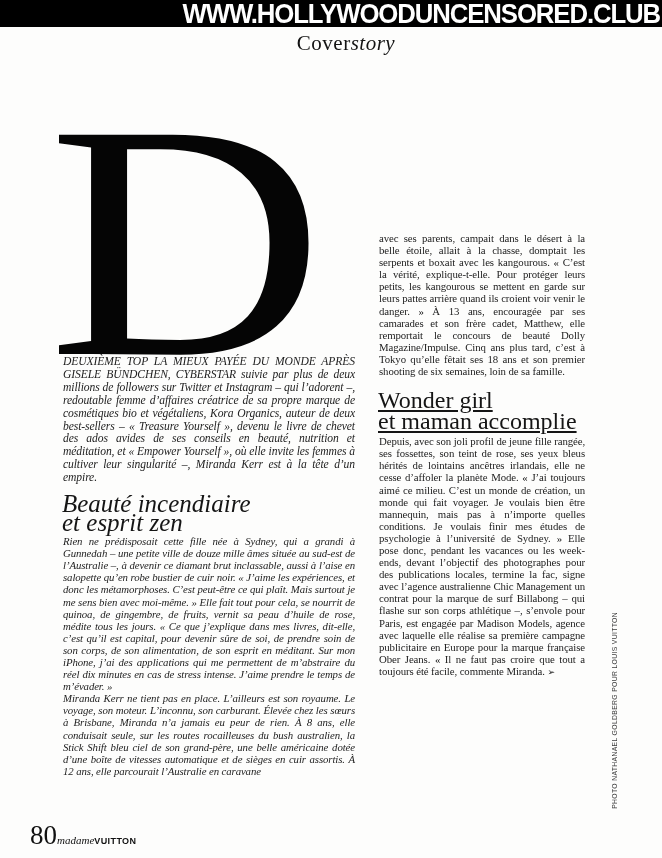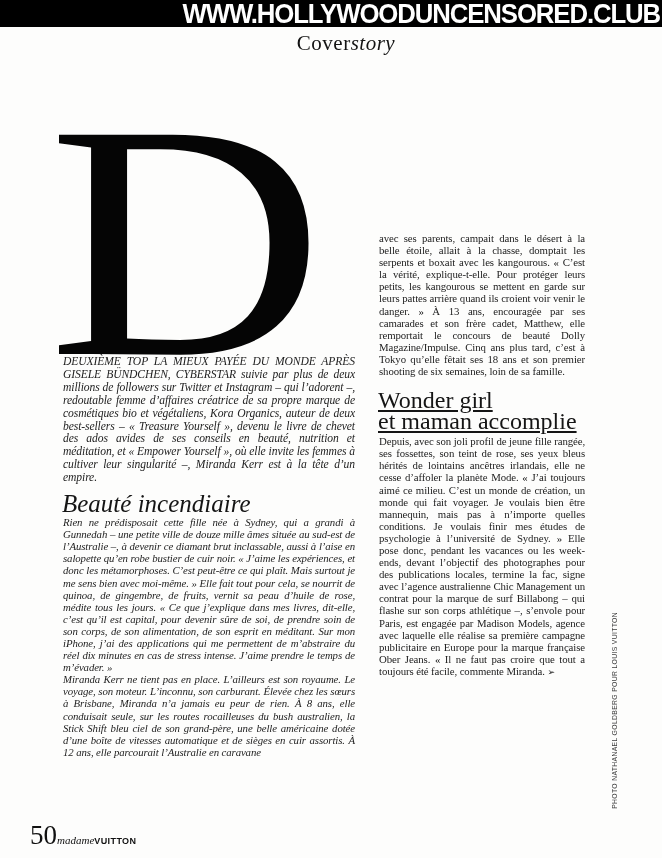--- a/index.html
+++ b/index.html
@@ -62,32 +62,32 @@
   <div class="banner">
     <span class="banner-text">WWW.HOLLYWOODUNCENSORED.CLUB</span>
   </div>
 
   <div class="kicker"><span>Cover</span><span class="it">story</span></div>
 
   <div class="dropcap">D</div>
 
   <div class="col col-left">
     <p class="intro"><span>DEUXIÈME TOP LA MIEUX PAYÉE DU MONDE APRÈS GISELE BÜNDCHEN, CYBERSTAR</span><span> suivie par plus de deux millions de followers sur Twitter et Instagram – qui l’adorent –, redoutable femme d’affaires créatrice de sa propre marque de cosmétiques bio et végétaliens, Kora Organics, auteur de deux best-sellers – « Treasure Yourself », devenu le livre de chevet des ados avides de ses conseils en beauté, nutrition et méditation, et « Empower Yourself », où elle invite les femmes à cultiver leur singularité –, Miranda Kerr est à la tête d’un empire.</span></p>
-    <h2 class="heading"><span>Beauté incendiaire</span><br></h2>
+    <h2 class="heading"><span>Beauté incendiaire</span><br><span>et esprit zen</span></h2>
     <p class="body">Rien ne prédisposait cette fille née à Sydney, qui a grandi à Gunnedah – une petite ville de douze mille âmes située au sud-est de l’Australie –, à devenir ce diamant brut inclassable, aussi à l’aise en salopette qu’en robe bustier de cuir noir. « J’aime les expériences, et donc les métamorphoses. C’est peut-être ce qui plaît. Mais surtout je me sens bien avec moi-même. » Elle fait tout pour cela, se nourrit de quinoa, de gingembre, de fruits, vernit sa peau d’huile de rose, médite tous les jours. « Ce que j’explique dans mes livres, dit-elle, c’est qu’il est capital, pour devenir sûre de soi, de prendre soin de son corps, de son alimentation, de son esprit en méditant. Sur mon iPhone, j’ai des applications qui me permettent de m’abstraire du réel dix minutes en cas de stress intense. J’aime prendre le temps de m’évader. »</p>
     <p class="body">Miranda Kerr ne tient pas en place. L’ailleurs est son royaume. Le voyage, son moteur. L’inconnu, son carburant. Élevée chez les sœurs à Brisbane, Miranda n’a jamais eu peur de rien. À 8 ans, elle conduisait seule, sur les routes rocailleuses du bush australien, la Stick Shift bleu ciel de son grand-père, une belle américaine dotée d’une boîte de vitesses automatique et de sièges en cuir assortis. À 12 ans, elle parcourait l’Australie en caravane</p>
   </div>
 
   <div class="col col-right">
     <p class="body">avec ses parents, campait dans le désert à la belle étoile, allait à la chasse, domptait les serpents et boxait avec les kangourous. « C’est la vérité, explique-t-elle. Pour protéger leurs petits, les kangourous se mettent en garde sur leurs pattes arrière quand ils croient voir venir le danger. » À 13 ans, encouragée par ses camarades et son frère cadet, Matthew, elle remportait le concours de beauté Dolly Magazine/Impulse. Cinq ans plus tard, c’est à Tokyo qu’elle fêtait ses 18 ans et son premier shooting de six semaines, loin de sa famille.</p>
     <h2 class="heading heading2"><span>Wonder girl</span><br><span>et maman accomplie</span></h2>
     <p class="body"><span>Depuis, avec son joli profil de jeune fille rangée, ses fossettes, son teint de rose, ses yeux bleus hérités de lointains ancêtres irlandais, elle ne cesse d’affoler la planète Mode. « J’ai toujours aimé ce milieu. C’est un monde de création, un monde qui fait voyager. Je voulais bien être mannequin, mais pas à n’importe quelles conditions. Je voulais finir mes études de psychologie à l’université de Sydney. » Elle pose donc, pendant les vacances ou les week-ends, devant l’objectif des photographes pour des publications locales, termine la fac, signe avec l’agence australienne Chic Management un contrat pour la marque de surf Billabong – qui flashe sur son corps athlétique –, s’envole pour Paris, est engagée par Madison Models, agence avec laquelle elle réalise sa première campagne publicitaire en Europe pour la marque française Ober Jeans. « Il ne faut pas croire que tout a toujours été facile, commente Miranda.</span> <span class="arrow">➢</span></p>
   </div>
 
   <div class="photo-credit">PHOTO NATHANAEL GOLDBERG POUR LOUIS VUITTON</div>
 
   <div class="footer">
-      <span class="page-num">50</span>
+      <span class="page-num">80</span>
       <span class="mag-italic">madame</span>
       <span class="mag-caps">VUITTON</span>
     </div>
 
 </div>
 
 </body></html>

